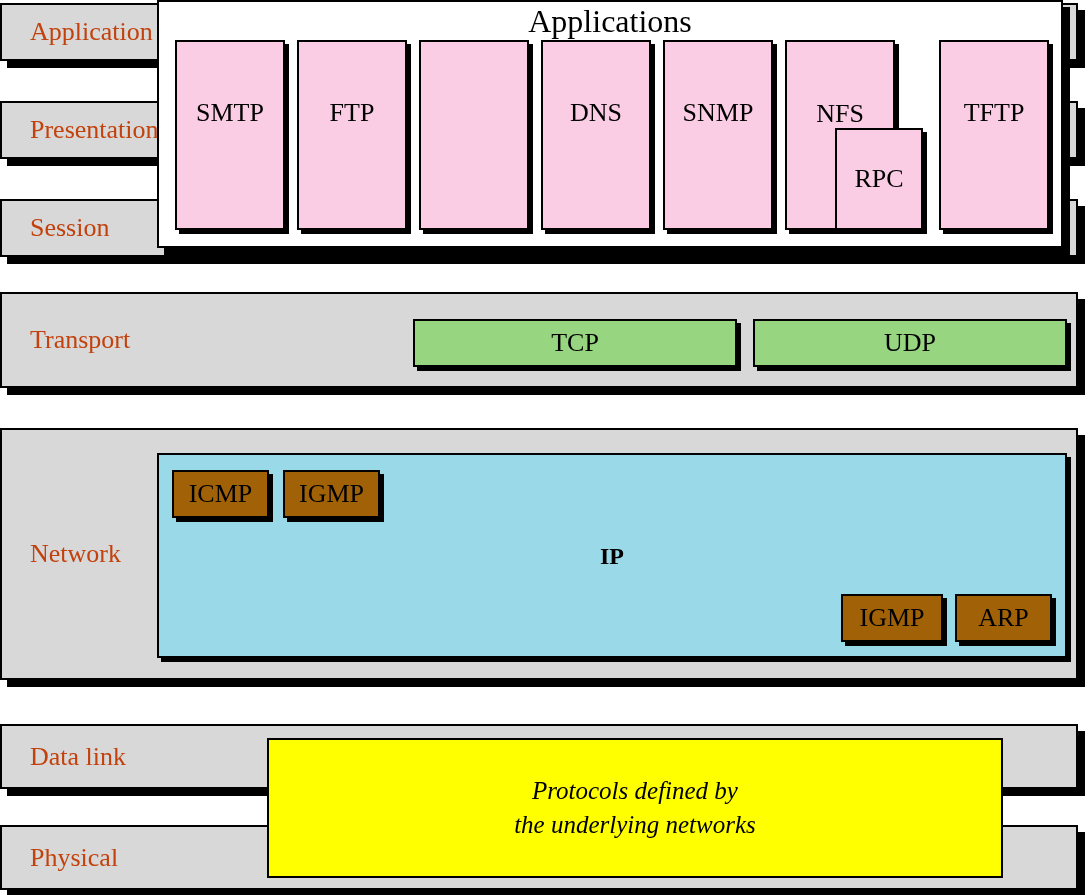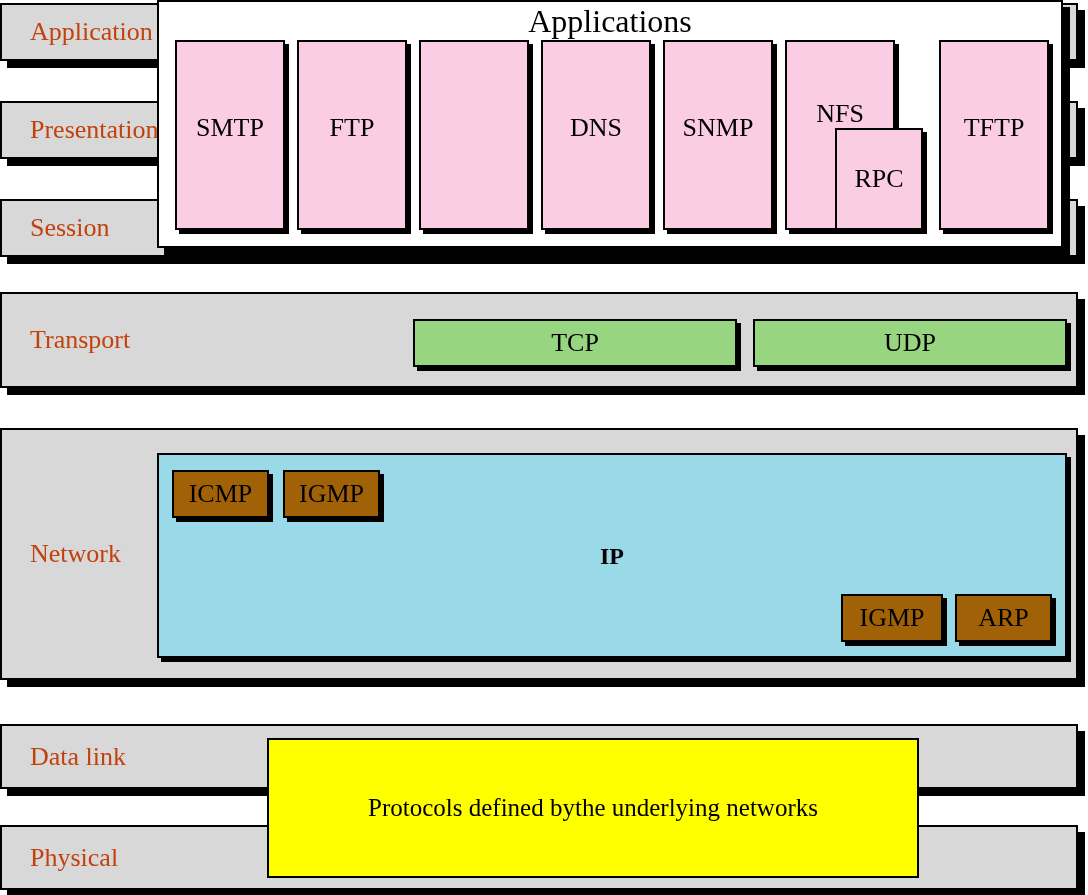--- a/index.html
+++ b/index.html
@@ -65,21 +65,21 @@
     color: #000000;
     line-height: 1.1;
     text-align: center;
   }
   .proto.pink   { background: #fbcde4; }
   .proto.green  { background: #97d581; }
   .proto.blue   { background: #9ad9e8; }
   .proto.white  { background: #a16207; }
   .proto.yellow { background: #ffff00; }
 
-  .proto-top { align-items: flex-start; padding-top: 72px; }
+  .proto-top { align-items: flex-start; padding-top: 57px; }
   .proto-nfs-label { align-items: flex-start; padding-top: 58px; }
 
   .ip-label {
     position: absolute;
     font-weight: bold;
     font-size: 24px;
     color: #000000;
     line-height: 1;
   }
 
@@ -178,18 +178,18 @@
   </div>
 
   <div class="abs layer-bar" style="left:0px; top:724px; width:1078px; height:65px; z-index:1;">
     <span class="layer-label">Data link</span>
   </div>
 
   <div class="abs layer-bar" style="left:0px; top:825px; width:1078px; height:65px; z-index:1;">
     <span class="layer-label">Physical</span>
   </div>
 
-  <div class="abs proto yellow" style="left:267px; top:738px; width:652px; height:140px; z-index:5; box-shadow:none; flex-direction:row;">
+  <div class="abs proto yellow" style="left:267px; top:738px; width:736px; height:140px; z-index:5; box-shadow:none; flex-direction:column;font-style:italic;">
     <div class="yellow-text">Protocols defined by</div>
     <div class="yellow-text">the underlying networks</div>
   </div>
 
 </div>
 
 </body></html>

